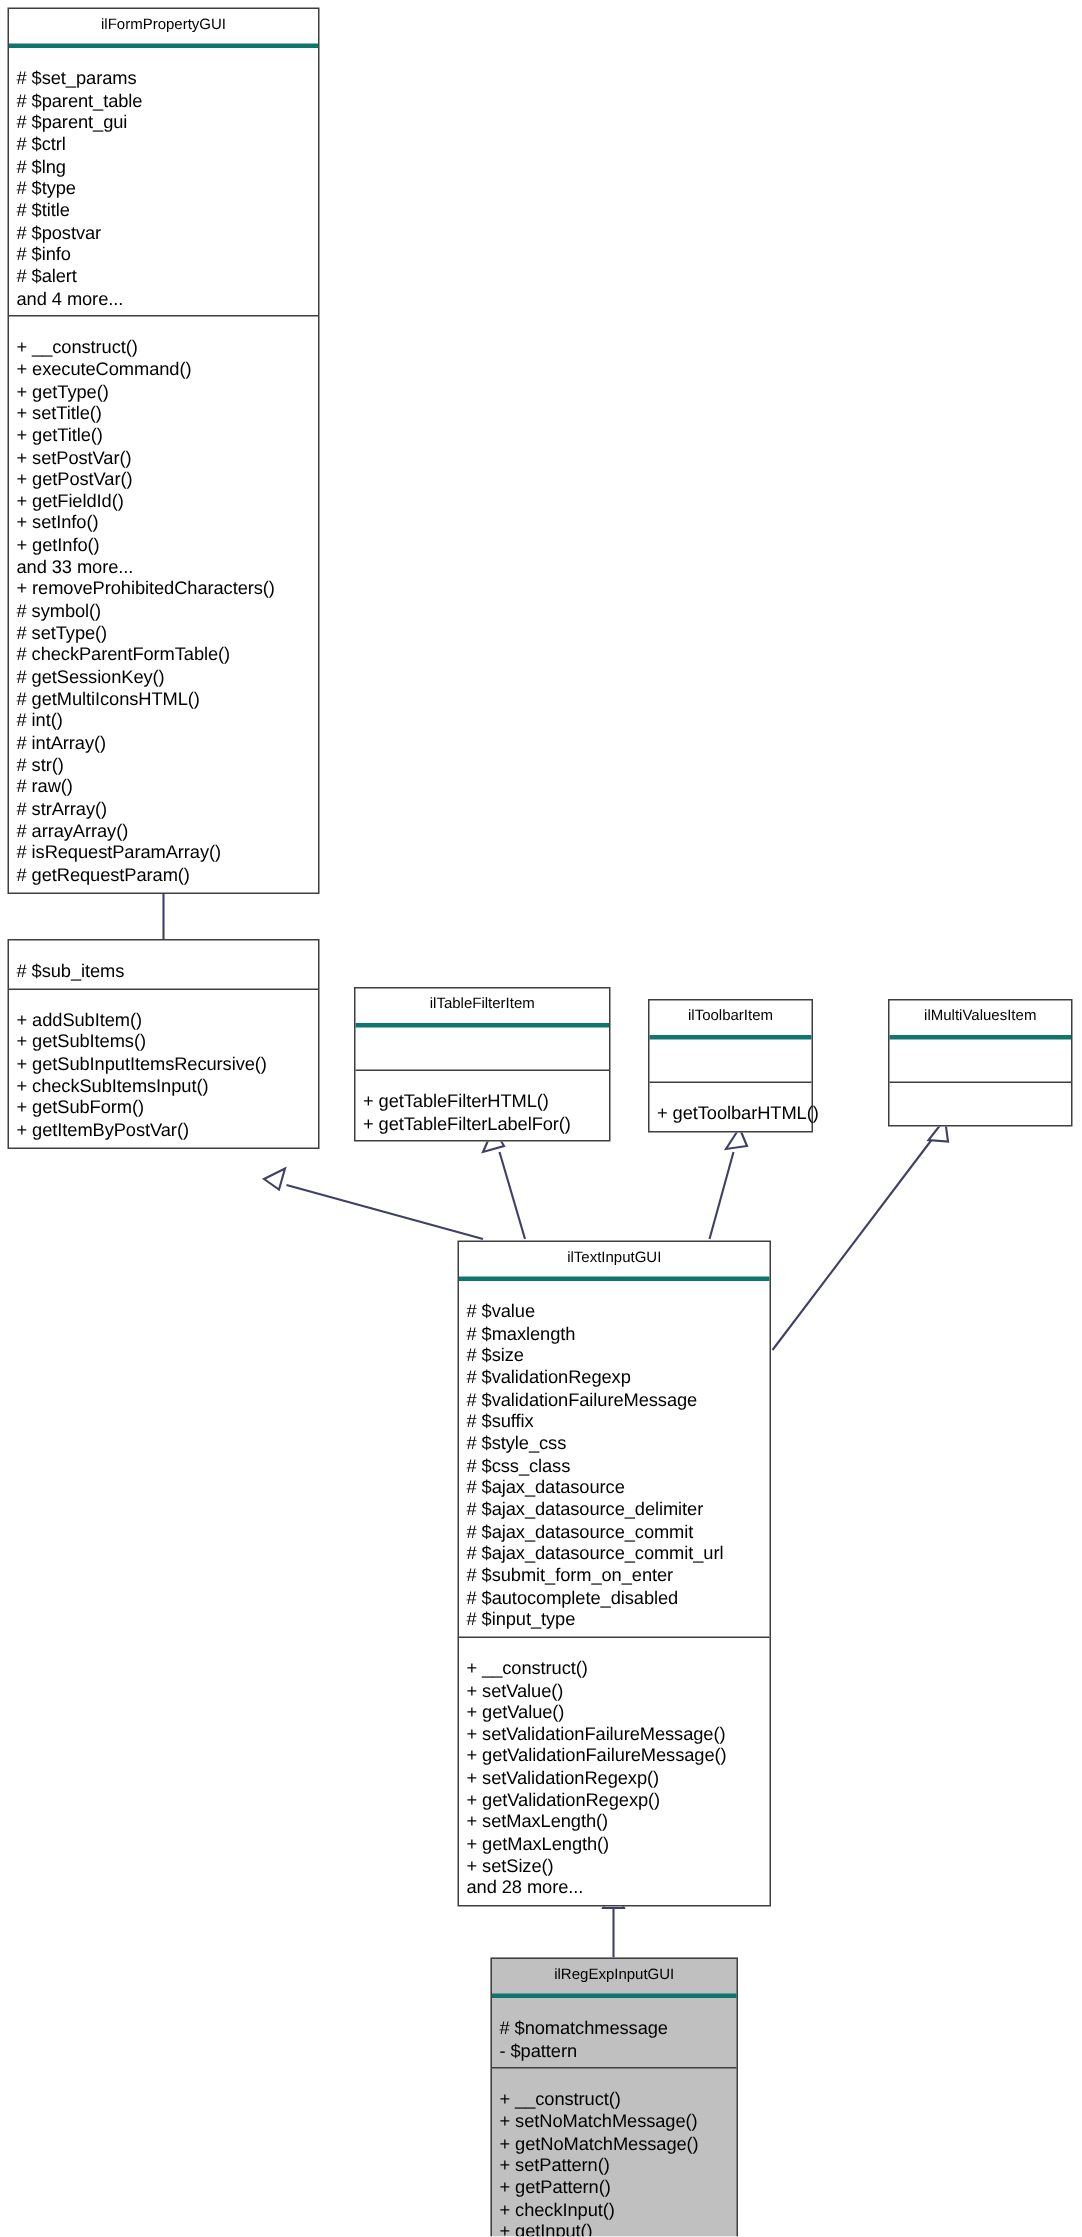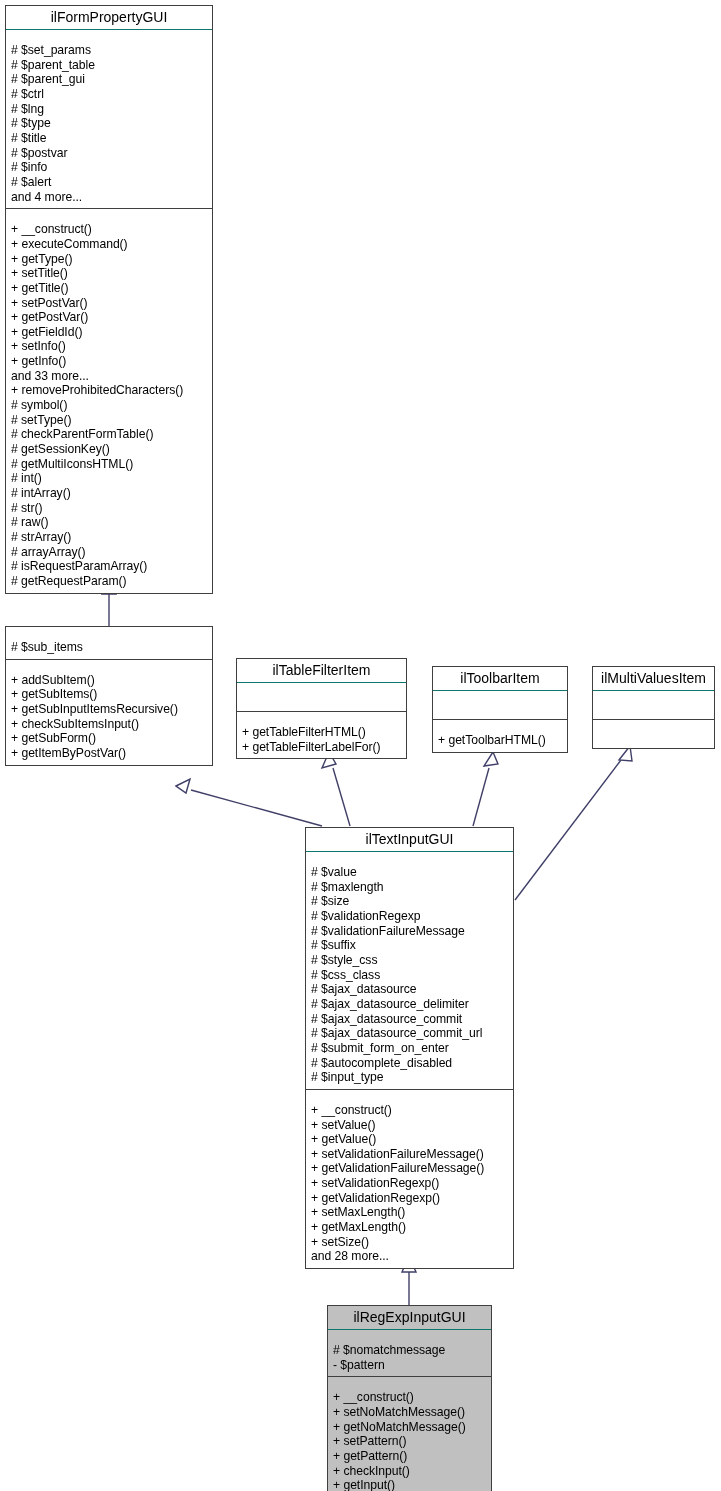--- a/index.html
+++ b/index.html
@@ -32,25 +32,25 @@
     box-sizing: border-box;
     border: 1px solid #3f3f3f;
     background: #ffffff;
     z-index: 2;
   }
   .uml-box.filled {
     background: #c0c0c0;
   }
   .uml-title {
     text-align: center;
-    font-size: 14px;
+    font-size: 10px;
     color: #000000;
     line-height: 14px;
     padding: 4px 4px 5px 4px;
-    border-bottom: 1px solid #0f766e;
+    border-bottom: 3px solid #0f766e;
     white-space: nowrap;
   }
   .uml-section {
     padding: 3px 5px 4px 5px;
     border-bottom: 1px solid #3f3f3f;
     margin-top: 10px;
   }
   .uml-section:last-child {
     border-bottom: none;
   }
@@ -164,21 +164,21 @@
 
   <div class="uml-box" style="left:236px; top:658px; width:171px;">
     <div class="uml-title">ilTableFilterItem</div>
     <div class="uml-section empty"></div>
     <div class="uml-section">
       <div class="uml-row">+ getTableFilterHTML()</div>
       <div class="uml-row">+ getTableFilterLabelFor()</div>
     </div>
   </div>
 
-  <div class="uml-box" style="left:432px; top:666px; width:136px;">
+  <div class="uml-box" style="left:432px; top:666px; width:110px;">
     <div class="uml-title">ilToolbarItem</div>
     <div class="uml-section empty"></div>
     <div class="uml-section">
       <div class="uml-row">+ getToolbarHTML()</div>
     </div>
   </div>
 
   <div class="uml-box" style="left:592px; top:666px; width:123px;">
     <div class="uml-title">ilMultiValuesItem</div>
     <div class="uml-section empty"></div>

